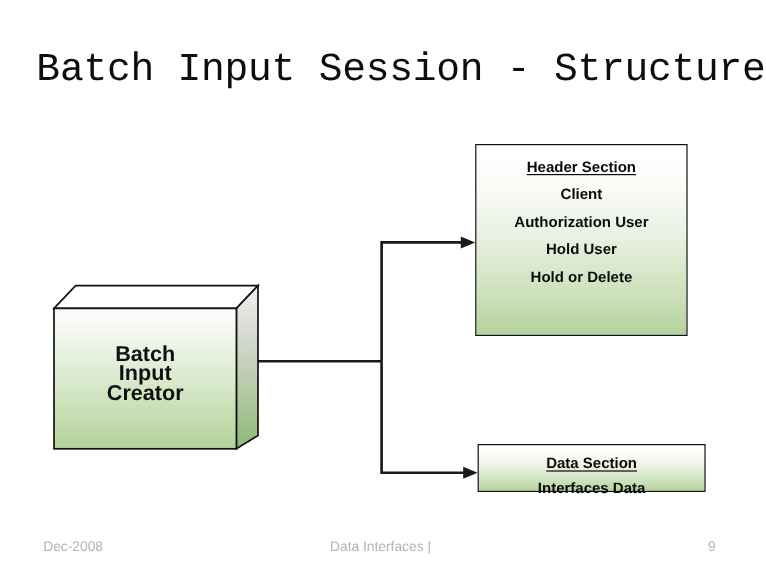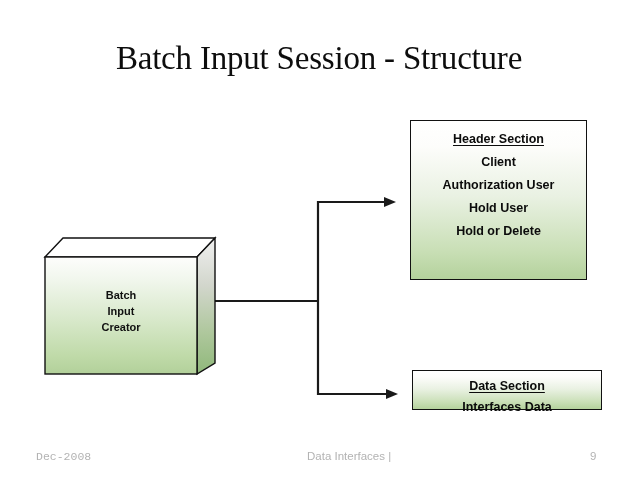--- a/index.html
+++ b/index.html
@@ -18,22 +18,22 @@
     background: #ffffff;
     overflow: hidden;
   }
 
   
   #slide-title {
     position: absolute;
     left: 0;
     top: 40px;
     width: 638px;
-    text-align: center;
-    font-family: Liberation Serif, serif;
+    text-align: right;
+    font-family: Liberation Mono, monospace;
     font-size: 33px;
     font-weight: 300;
     letter-spacing: -0.2px;
     color: #0d0d0d;
     white-space: nowrap;
   }
 
   
   #cube {
     position: absolute;
@@ -46,33 +46,32 @@
     position: absolute;
     left: 0;
     top: 0;
   }
   #cube-label {
     position: absolute;
     left: 5px;
     top: 55px;
     width: 152px;
     text-align: center;
-    font-size: 11px;
+    font-size: 18px;
     font-weight: bold;
     line-height: 16px;
     color: #101010;
   }
 
   
   .flat-box {
     position: absolute;
     border: 1.4px solid #111111;
     background: linear-gradient(to bottom, #ffffff 0%, #fdfdfb 16%, #e9f1e2 48%, #c9dfb6 82%, #b4d29c 100%);
     box-sizing: border-box;
-    margin-left: 14px;
   }
   #header-box {
     left: 396px;
     top: 120px;
     width: 177px;
     height: 160px;
   }
   #data-box {
     left: 398px;
     top: 370px;
@@ -112,22 +111,22 @@
   }
 
   
   .footer-text {
     position: absolute;
     top: 450px;
     font-size: 11.5px;
     color: #b3b3b3;
     white-space: nowrap;
   }
-  #footer-date  { left: 36px; font-family: Liberation Mono, monospace; }
-  #footer-center{ left: 275px; margin-left: 32px; }
+  #footer-date  { left: 36px; }
+  #footer-center{ left: 275px; }
   #footer-page  { left: 590px; }
 </style>
 </head>
 <body>
 
 <div id="slide">
 
   <div id="slide-title">Batch Input Session - Structure</div>
 
   <svg id="connectors" viewBox="0 0 638 479" width="638" height="479">

